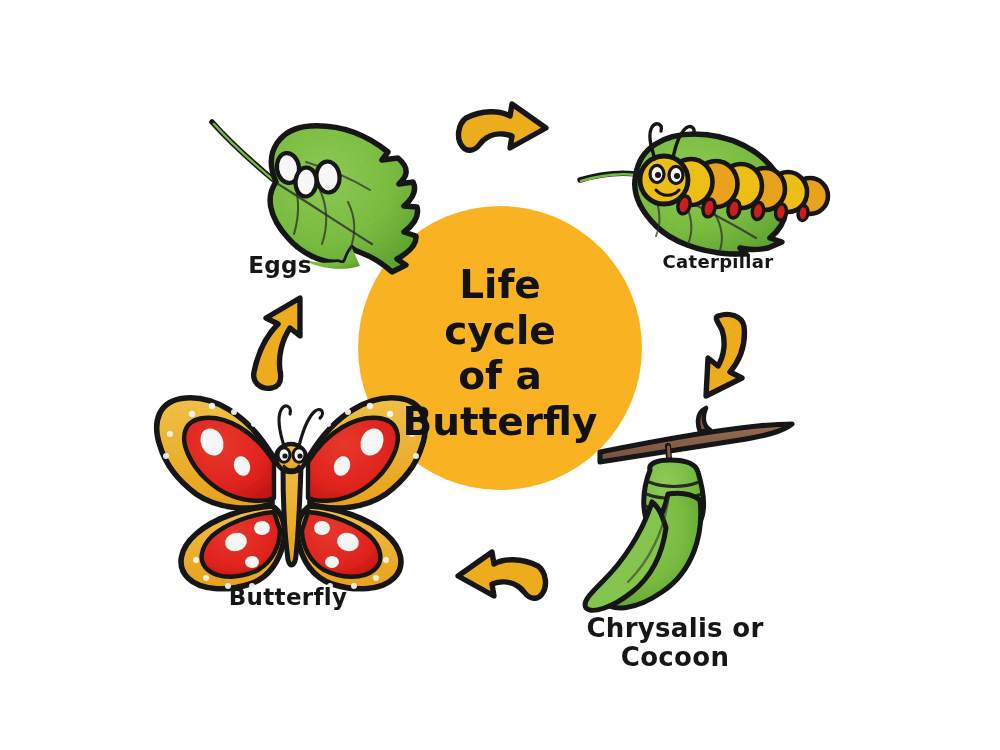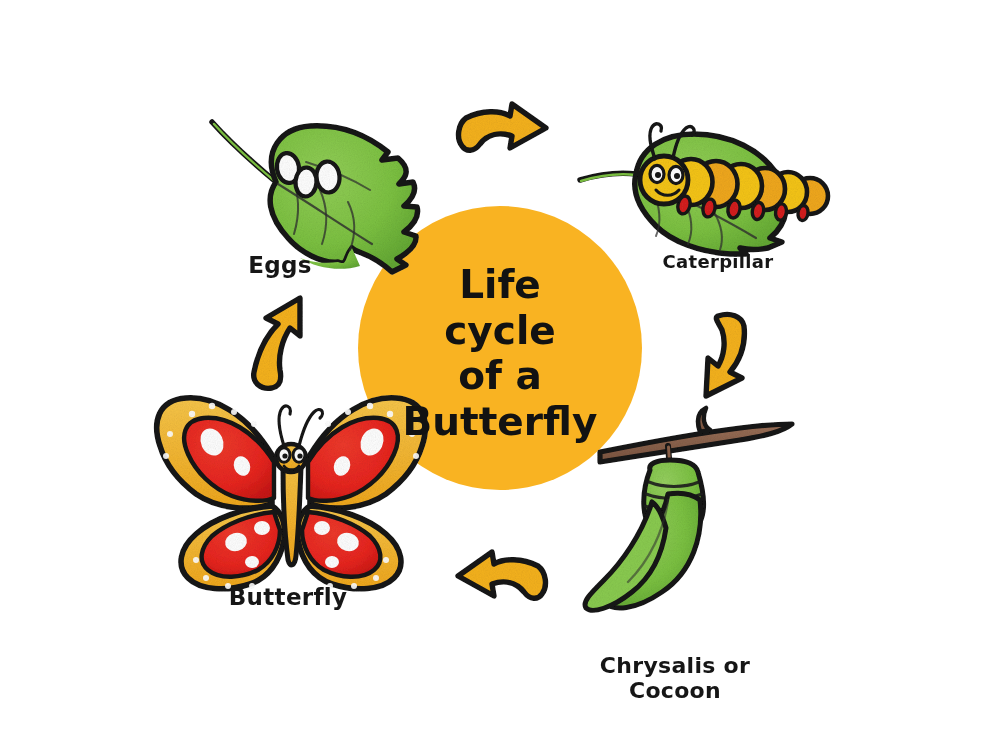--- a/index.html
+++ b/index.html
@@ -30,21 +30,21 @@
     font-weight: 700;
     color: #161616;
     letter-spacing: 0.3px;
     text-align: center;
     line-height: 1.12;
     white-space: pre-line;
     user-select: none;
   }
   #label-eggs      { left: 200px; top: 253px; width: 160px; font-size: 23px; }
   #label-cat       { left: 608px; top: 252px; width: 220px; font-size: 18px; }
-  #label-chrys     { left: 560px; top: 614px; width: 230px; font-size: 22px; margin-top: 40px; }
+  #label-chrys     { left: 560px; top: 614px; width: 230px; font-size: 26px; }
   #label-butterfly { left: 203px; top: 585px; width: 170px; font-size: 23px; }
   #center-title {
     position: absolute;
     left: 374px;
     top: 262px;
     width: 252px;
     text-align: center;
     font-family: "DejaVu Sans", sans-serif;
     font-weight: 700;
     font-size: 39px;

